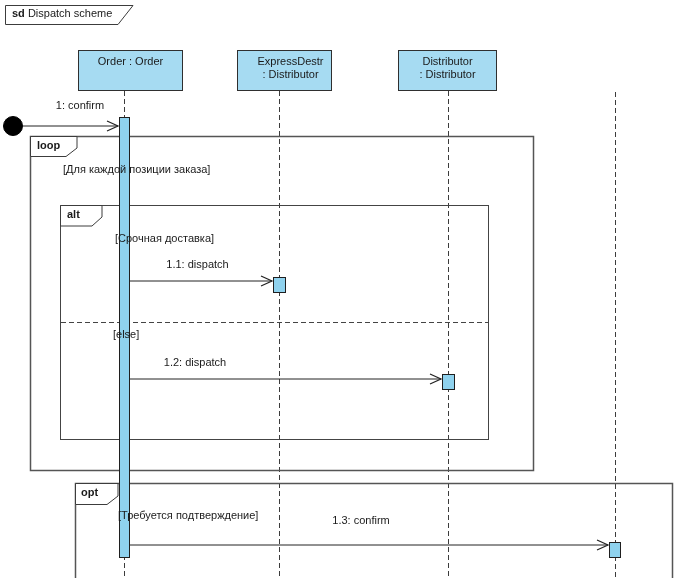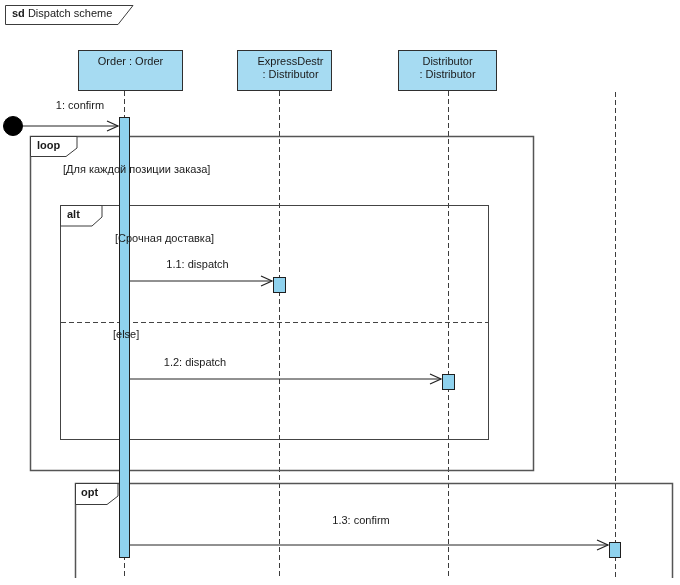--- a/index.html
+++ b/index.html
@@ -96,19 +96,20 @@
   <div class="act" style="left:442px;top:374px;width:13px;height:16px;"></div>
   <div class="act" style="left:609px;top:542px;width:12px;height:16px;"></div>
 
   <div class="txt kw" style="left:37px;top:139px;">loop</div>
   <div class="txt kw" style="left:67px;top:208px;">alt</div>
   <div class="txt kw" style="left:81px;top:486px;">opt</div>
 
   <div class="txt" style="left:63px;top:163px;">[Для каждой позиции заказа]</div>
   <div class="txt" style="left:115px;top:232px;">[Срочная доставка]</div>
   <div class="txt" style="left:113px;top:328px;">[else]</div>
+  <div class="txt" style="left:118px;top:509px;">[Требуется подтверждение]</div>
 
   <div class="msg-label" style="left:25px;top:99px;width:110px;">1: confirm</div>
   <div class="msg-label" style="left:140px;top:258px;width:115px;">1.1: dispatch</div>
   <div class="msg-label" style="left:140px;top:356px;width:110px;">1.2: dispatch</div>
   <div class="msg-label" style="left:300px;top:514px;width:122px;">1.3: confirm</div>
 
 </div>
 
 </body></html>

